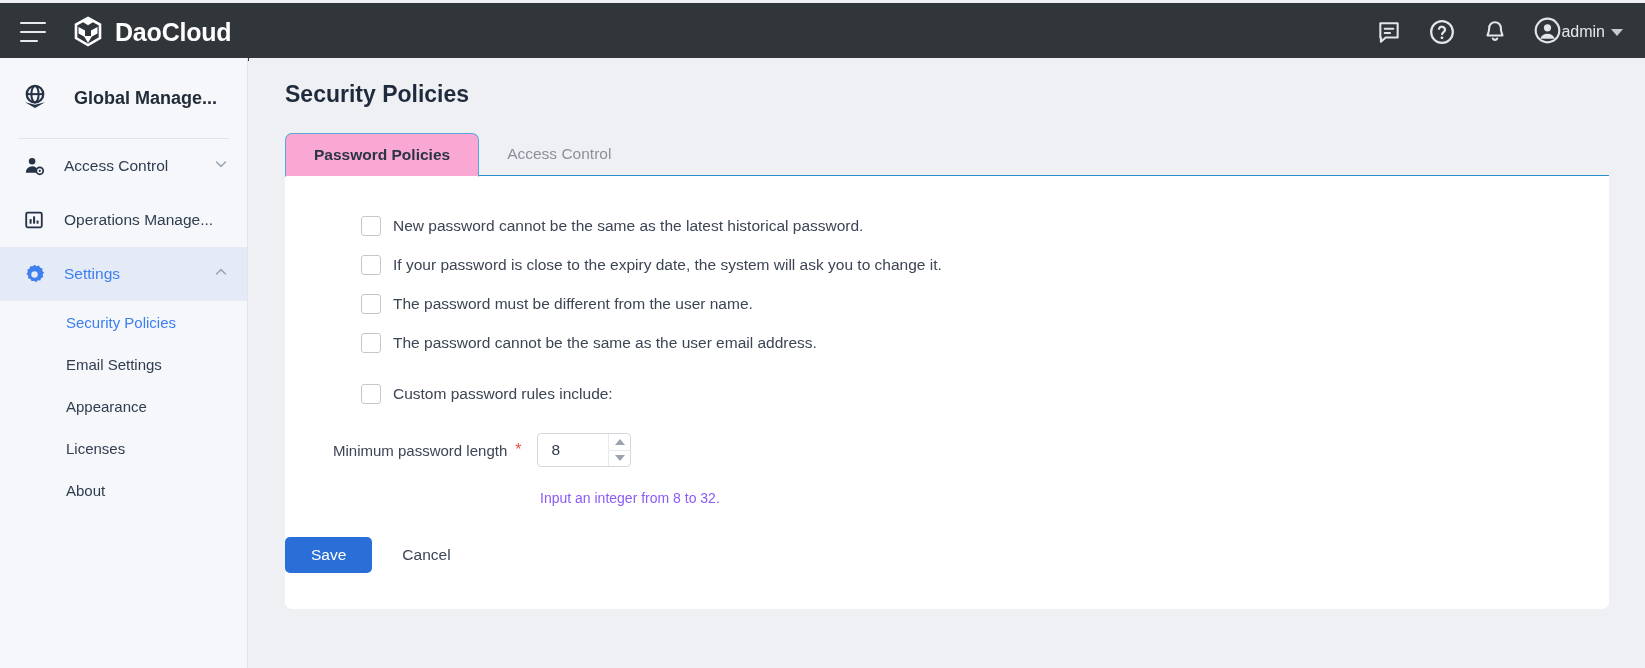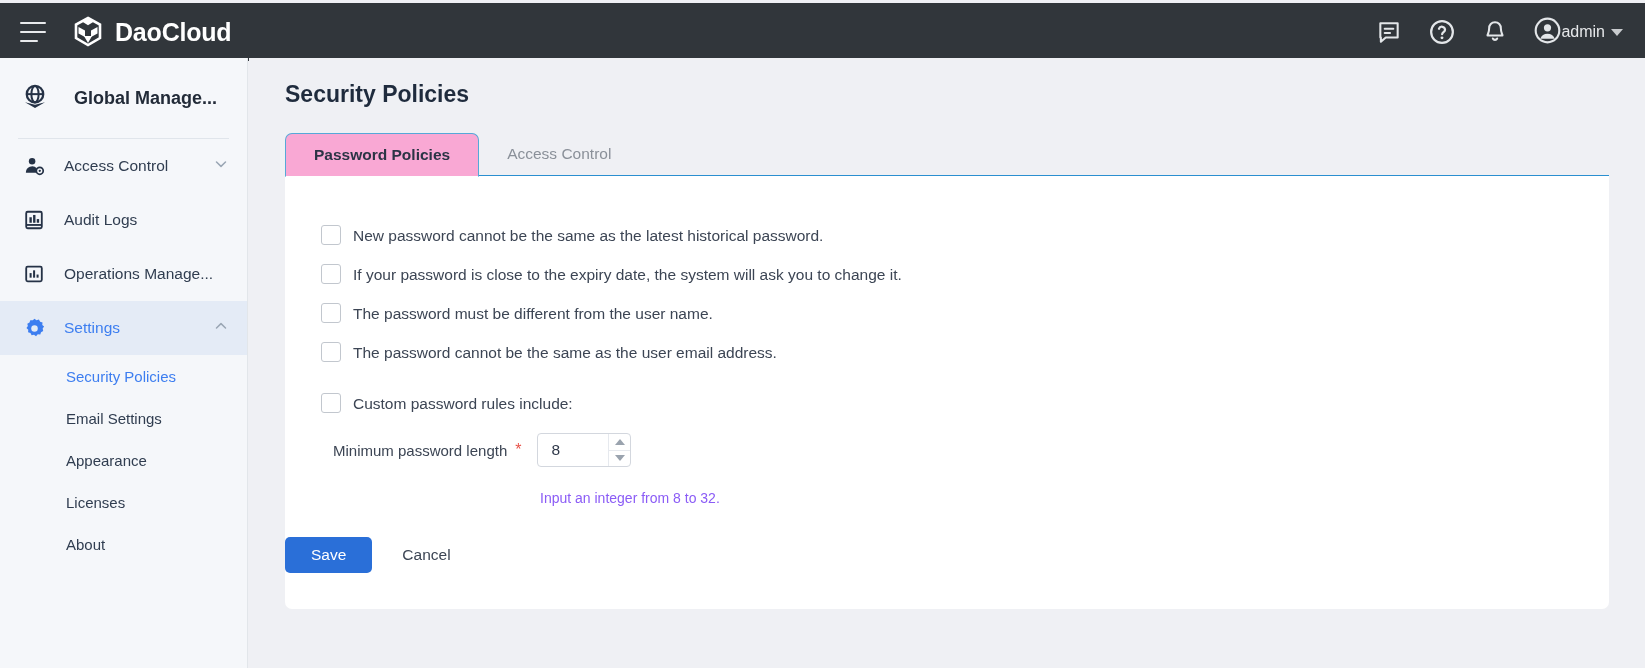--- a/index.html
+++ b/index.html
@@ -114,21 +114,21 @@
   }
 
   .card {
     background: #ffffff;
     border-radius: 0 0 7px 7px;
     padding: 30px 0 36px 0;
     min-height: 360px;
   }
 
   .row-check {
-    display:flex; align-items:flex-end; height: 39px; padding-left: 36px;
+    display:flex; align-items:center; height: 39px; padding-left: 76px;
   }
   .cbox {
     width: 20px; height: 20px;
     border: 1px solid #c2c7ce; border-radius: 3px; background: #fff;
     cursor: pointer; flex: 0 0 auto;
   }
   .cbox-label {
     margin-left: 12px; font-size: 15.5px; color: #3c4554;
     cursor: pointer;
   }
@@ -267,32 +267,20 @@
     </span>
     <span class="lbl">Access Control</span>
     <span class="chev">
       <svg width="16" height="16" viewBox="0 0 16 16" fill="none">
         <path d="M3.5 6 L8 10.4 L12.5 6" stroke="#9aa6b4" stroke-width="1.5" stroke-linecap="round" stroke-linejoin="round"></path>
       </svg>
     </span>
   </div>
 
 
-  <div class="side-item">
-    <span class="ic">
-      <svg width="22" height="22" viewBox="0 0 24 24" fill="none">
-        <rect x="3.5" y="3" width="17" height="18" rx="1.6" stroke="#253246" stroke-width="2"></rect>
-        <rect x="7" y="9" width="2.6" height="6" fill="#253246"></rect>
-        <rect x="11" y="6.5" width="2.6" height="8.5" fill="#253246"></rect>
-        <rect x="15" y="11" width="2.6" height="4" fill="#253246"></rect>
-        <line x1="4" y1="17.4" x2="20" y2="17.4" stroke="#253246" stroke-width="2"></line>
-      </svg>
-    </span>
-    <span class="lbl">Audit Logs</span>
-  </div>
 
   <div class="side-item">
     <span class="ic">
       <svg width="22" height="22" viewBox="0 0 24 24" fill="none">
         <rect x="3.5" y="4" width="17" height="16" rx="1.6" stroke="#253246" stroke-width="2"></rect>
         <rect x="7.2" y="11" width="2.2" height="5" fill="#253246"></rect>
         <rect x="11" y="8" width="2.2" height="8" fill="#253246"></rect>
         <rect x="14.8" y="12.6" width="2.2" height="3.4" fill="#253246"></rect>
       </svg>
     </span>

